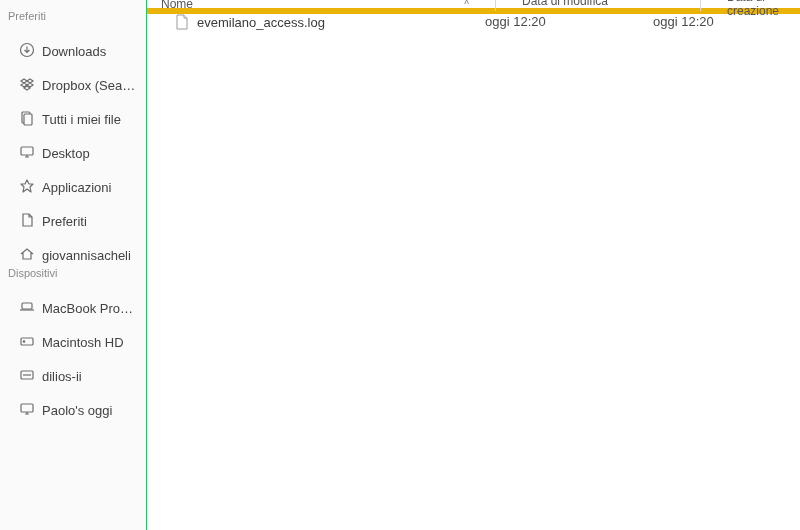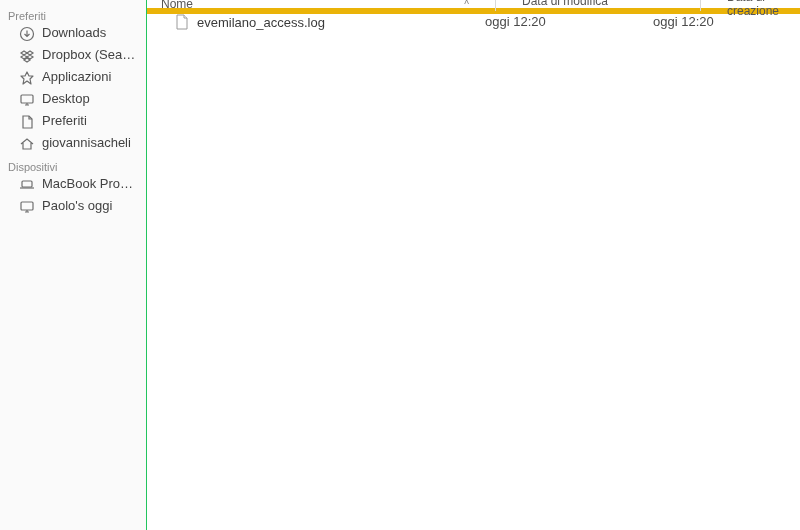--- a/index.html
+++ b/index.html
@@ -1,20 +1,20 @@
 <!DOCTYPE html>
 <html><head>
 <meta charset="utf-8">
 <style>
   * { box-sizing: border-box; margin: 0; padding: 0; }
   html, body { width: 800px; height: 530px; font-family: "Helvetica Neue", Helvetica, Arial, sans-serif; font-size: 13px; color: #333; background: #fff; overflow: hidden; }
   .window { display: flex; width: 100%; height: 100%; }
   .sidebar { width: 147px; background: #fafafa; border-right: 1px solid #22c55e; padding: 6px 0 0 0; overflow: hidden; }
   .section-header { font-size: 11px; color: #8a8a8a; font-weight: 500; padding: 4px 8px 3px 8px; }
-  .sidebar-item { display: flex; align-items: flex-start; height: 22px; padding: 0 8px 0 18px; color: #424242; cursor: default; white-space: nowrap; overflow: hidden; text-overflow: ellipsis; }
+  .sidebar-item { display: flex; align-items: flex-end; height: 22px; padding: 0 8px 0 18px; color: #424242; cursor: default; white-space: nowrap; overflow: hidden; text-overflow: ellipsis; margin-top: 12px; }
   .sidebar-item .icon { width: 18px; height: 18px; display: flex; align-items: center; justify-content: center; margin-right: 6px; flex: 0 0 18px; color: #6e6e6e; }
   .sidebar-item .icon svg { width: 16px; height: 16px; stroke: #6e6e6e; fill: none; stroke-width: 1.2; }
   .sidebar-item .label { overflow: hidden; text-overflow: ellipsis; white-space: nowrap; }
   .main { flex: 1; display: flex; flex-direction: column; background: #fff; }
   .header { display: flex; align-items: center; height: 14px; border-bottom: 6px solid #eab308; color: #555; font-size: 12px; user-select: none; gap: 18px; }
   .col { padding: 0 8px; display: flex; align-items: center; height: 100%; }
   .col.name { flex: 0 0 330px; padding-left: 14px; position: relative; }
   .col.mod { flex: 0 0 168px; align-items: flex-end; }
   .col.created { flex: 1; }
   .col-div { width: 1px; height: 14px; background: #d9d9d9; }
@@ -49,38 +49,47 @@
 
     <div class="sidebar-item">
       <span class="icon">
         <svg viewBox="0 0 16 16">
             <path d="M2 5l3-2 3 2-3 2zM8 5l3-2 3 2-3 2zM2 9l3-2 3 2-3 2zM8 9l3-2 3 2-3 2zM5 12l3-2 3 2-3 2z"></path>
           </svg>
       </span>
       <span class="label">Dropbox (Sear…</span>
     </div>
 
-
     <div class="sidebar-item">
       <span class="icon">
         <svg viewBox="0 0 16 16">
-            <path d="M8 2l2 4h4l-3 3 1 5-4-3-4 3 1-5-3-3h4z" stroke-linejoin="round"></path>
+            <rect x="3" y="2" width="8" height="11" rx="1"></rect>
+            <rect x="5" y="4" width="8" height="11" rx="1" fill="#fafafa"></rect>
           </svg>
       </span>
-      <span class="label">Applicazioni</span>
+      <span class="label">Tutti i miei file</span>
     </div>
 
     <div class="sidebar-item">
       <span class="icon">
         <svg viewBox="0 0 16 16">
             <rect x="2" y="3" width="12" height="8" rx="1"></rect>
             <path d="M6 13h4M8 11v2"></path>
           </svg>
       </span>
       <span class="label">Desktop</span>
+    </div>
+
+    <div class="sidebar-item">
+      <span class="icon">
+        <svg viewBox="0 0 16 16">
+            <path d="M8 2l2 4h4l-3 3 1 5-4-3-4 3 1-5-3-3h4z" stroke-linejoin="round"></path>
+          </svg>
+      </span>
+      <span class="label">Applicazioni</span>
     </div>
 
     <div class="sidebar-item">
       <span class="icon">
         <svg viewBox="0 0 16 16">
             <path d="M4 2h6l3 3v9H4z"></path>
             <path d="M10 2v3h3"></path>
           </svg>
       </span>
       <span class="label">Preferiti</span>
@@ -100,22 +109,40 @@
     <div class="sidebar-item">
       <span class="icon">
         <svg viewBox="0 0 16 16">
             <rect x="3" y="4" width="10" height="6" rx="1"></rect>
             <path d="M1 11h14"></path>
           </svg>
       </span>
       <span class="label">MacBook Pro…</span>
     </div>
 
+    <div class="sidebar-item">
+      <span class="icon">
+        <svg viewBox="0 0 16 16">
+            <rect x="2" y="5" width="12" height="7" rx="1"></rect>
+            <circle cx="5" cy="8.5" r="0.7" fill="#6e6e6e"></circle>
+          </svg>
+      </span>
+      <span class="label">Macintosh HD</span>
+    </div>
 
 
+    <div class="sidebar-item">
+      <span class="icon">
+        <svg viewBox="0 0 16 16">
+            <rect x="2" y="4" width="12" height="8" rx="1"></rect>
+            <path d="M4 8h8"></path>
+          </svg>
+      </span>
+      <span class="label">dilios-ii</span>
+    </div>
 
     <div class="sidebar-item">
       <span class="icon">
         <svg viewBox="0 0 16 16">
             <rect x="2" y="3" width="12" height="8" rx="1"></rect>
             <path d="M6 13h4M8 11v2"></path>
           </svg>
       </span>
       <span class="label">Paolo's oggi</span>
     </div>

